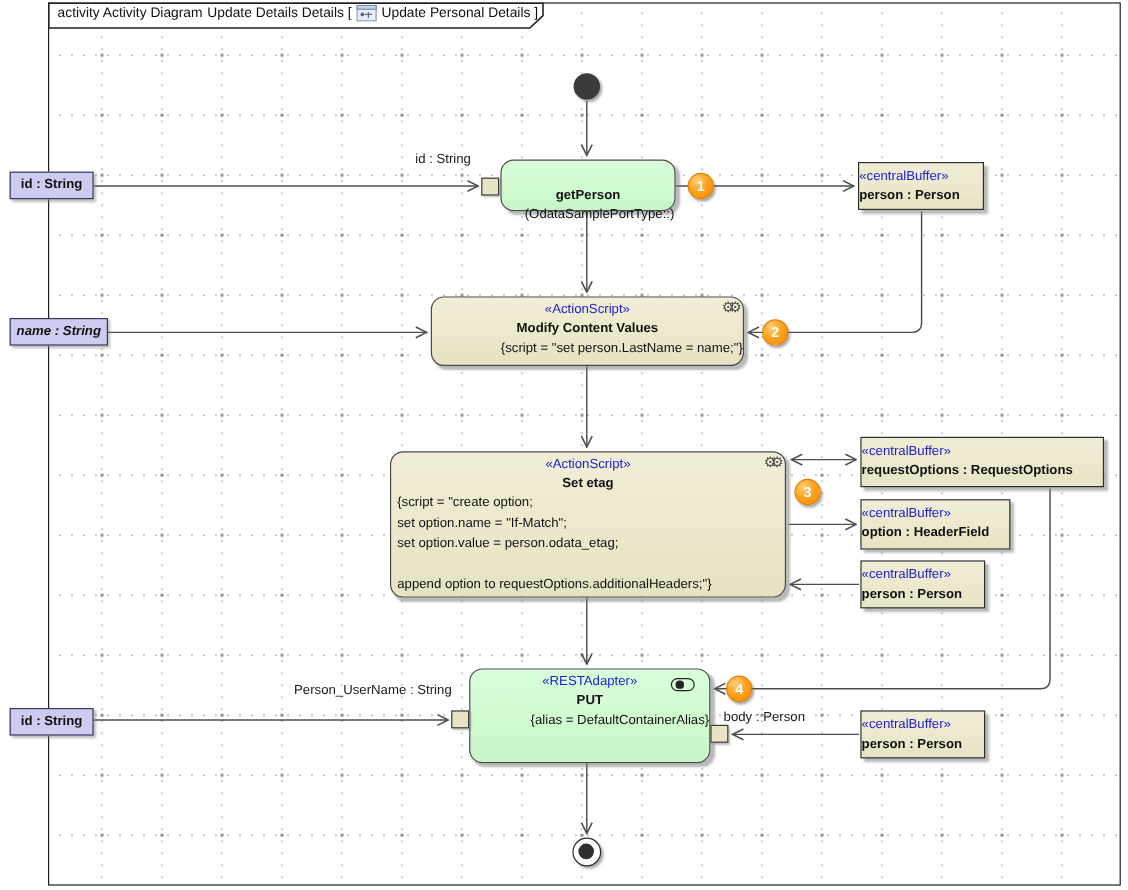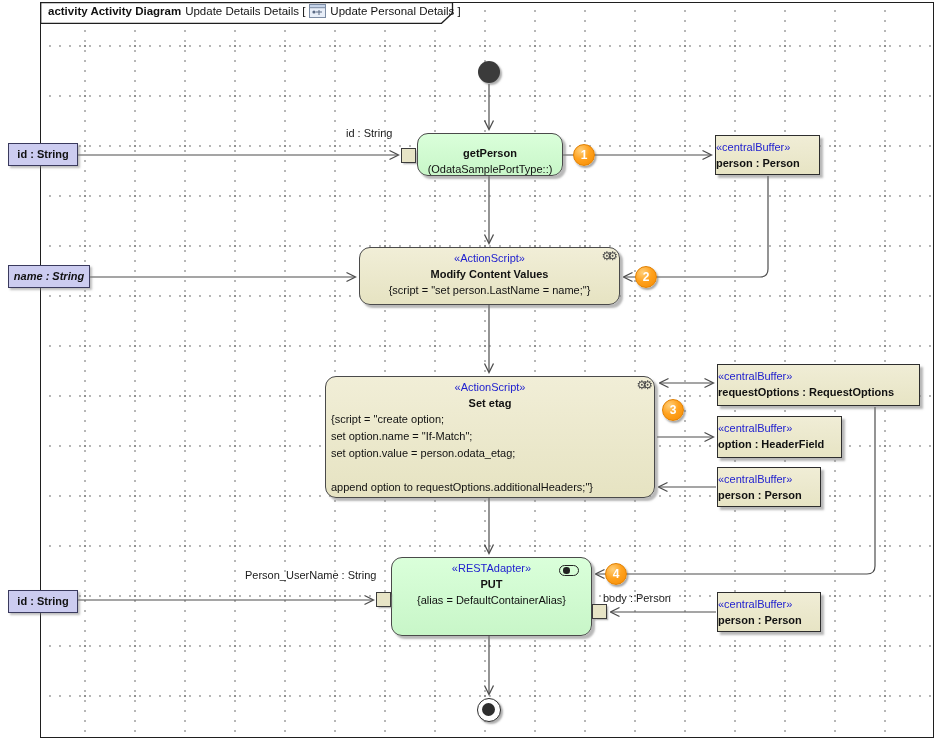--- a/index.html
+++ b/index.html
@@ -14,41 +14,41 @@
       radial-gradient(circle,#8f8f8f 1.2px,transparent 1.5px),
       radial-gradient(circle,#b5b5b5 .7px,transparent 1px),
       radial-gradient(circle,#b5b5b5 .7px,transparent 1px);
     background-size:50px 50px,10px 50px,50px 10px;
     background-position:19px 18px,4px 18px,19px 3px;
   }
   .edges{position:absolute;left:0;top:0;width:940px;height:742px;z-index:2;}
   .tab{position:absolute;left:40px;top:2px;width:420px;height:22px;z-index:5;}
   .tab svg{position:absolute;left:0;top:0;}
   .tab-text{position:absolute;left:8px;top:2px;white-space:nowrap;font-size:11.5px;z-index:6;display:flex;align-items:center;gap:4px;}
-  .bold{font-weight:bold;text-align:center;}
+  .bold{font-weight:normal;text-align:center;}
   .diagicon{display:inline-block;width:17px;height:14px;position:relative;top:0px;}
   .node{
     position:absolute;box-sizing:border-box;border:1.3px solid #4a4a4a;border-radius:11px;
     box-shadow:3px 3px 2px rgba(125,125,125,.55);z-index:3;text-align:center;
   }
   .green{background:linear-gradient(180deg,#daffda 0%,#c8f6c8 100%);}
   .tan{background:linear-gradient(180deg,#f1eed7 0%,#e6e3c2 100%);}
   .buffer{
     position:absolute;box-sizing:border-box;border:1.2px solid #2e2e2e;
     background:linear-gradient(180deg,#f0edd6 0%,#e7e4c4 100%);
     box-shadow:3px 3px 2px rgba(125,125,125,.55);z-index:3;padding-top:4px;
   }
   .param{
     position:absolute;box-sizing:border-box;border:1.2px solid #3a3a5e;background:#ccccf0;
     box-shadow:2px 2px 2px rgba(125,125,125,.5);z-index:4;text-align:center;
     font-weight:bold;line-height:21px;font-size:11px;
   }
   .stereo{color:#2121cf;line-height:15px;}
   .ntitle{font-weight:bold;line-height:16px;}
-  .nline{line-height:16px;}
+  .nline{line-height:16px;text-align:right;}
   .script-left{text-align:left;padding-left:5px;}
   .script-line{line-height:17px;min-height:17px;text-align:left;white-space:nowrap;}
   .pin{
     position:absolute;width:15px;height:15px;box-sizing:border-box;z-index:4;
     background:#e7e4c6;border:1.2px solid #3c3c3c;box-shadow:1.5px 1.5px 1.5px rgba(125,125,125,.5);
   }
   .elabel{position:absolute;z-index:4;white-space:nowrap;color:#1a1a1a;}
   .badge{
     position:absolute;width:22px;height:22px;border-radius:50%;z-index:7;
     background:radial-gradient(circle at 34% 28%,#ffcf7a 0%,#ffa21f 45%,#f68b00 100%);
@@ -116,21 +116,21 @@
 
   <div class="initial"></div>
   <div class="final">
       <i></i>
     </div>
 
   <div class="param" style="left:8px;top:143px;width:70px;height:23px;">id : String</div>
   <div class="param" style="left:8px;top:265px;width:82px;height:23px;font-style:italic;">name : String</div>
   <div class="param" style="left:8px;top:590px;width:70px;height:23px;">id : String</div>
 
-  <div class="node green" style="left:417px;top:133px;width:146px;height:43px;padding-top:11px;">
+  <div class="node green" style="left:417px;top:133px;width:146px;height:43px;padding-top:21px;">
     <div class="ntitle">getPerson</div>
     <div class="nline">(OdataSamplePortType::)</div>
   </div>
   <div class="pin" style="left:401px;top:148px;"></div>
   <div class="elabel" style="left:346px;top:127px;">id : String</div>
 
   <div class="buffer" style="left:715px;top:135px;width:105px;height:40px;">
     <div class="stereo">«centralBuffer»</div>
     <div class="ntitle">person : Person</div>
   </div>

